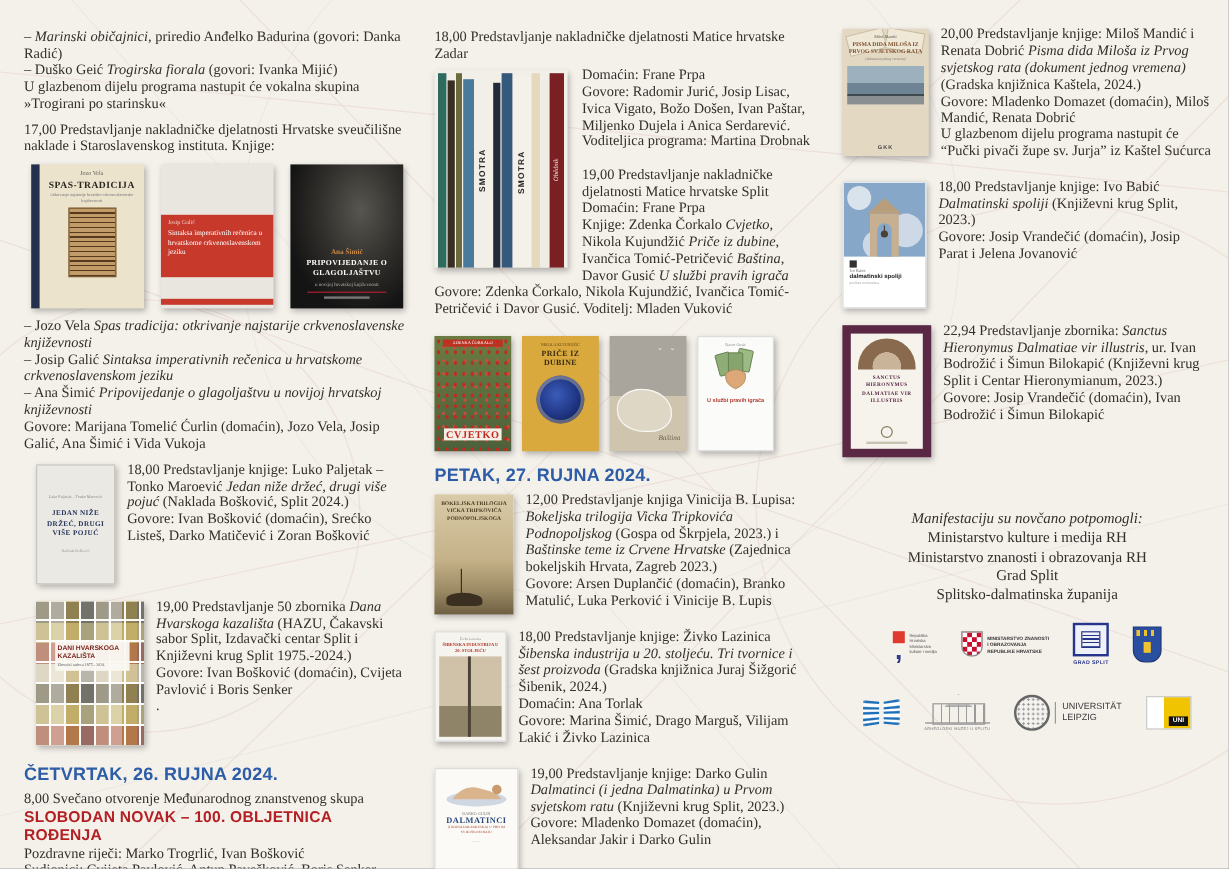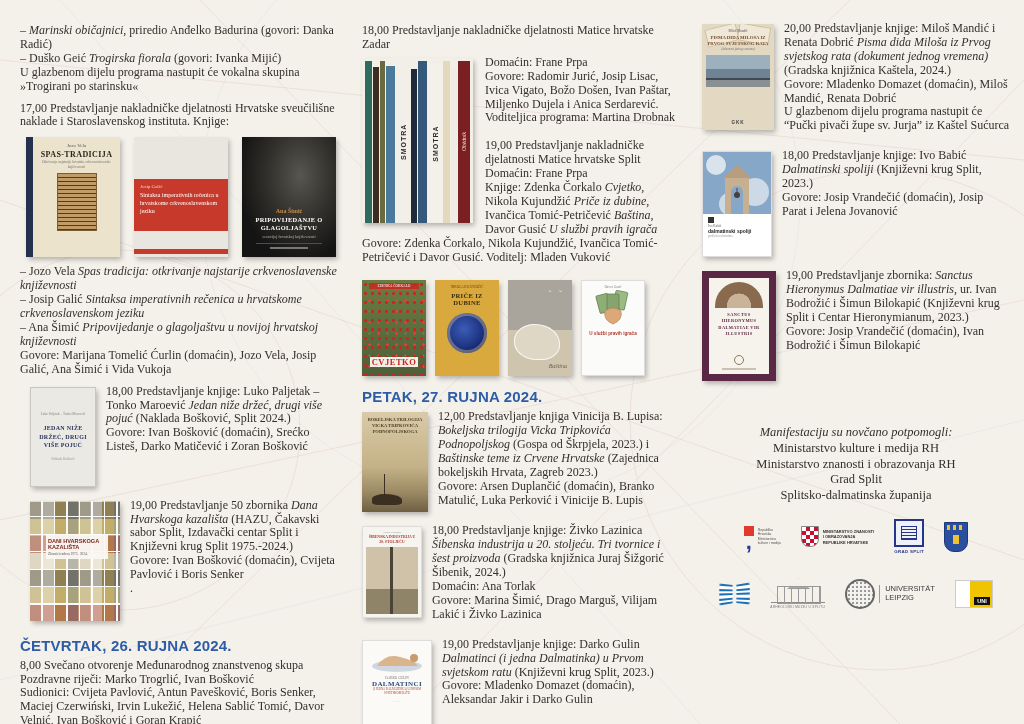--- a/index.html
+++ b/index.html
@@ -260,20 +260,21 @@
           <div class="dani-s">Zbornici radova 1975.–2024.</div>
         </div>
       </div>
       <p class="rich"><span>19,00 Predstavljanje 50 zbornika </span><span class="ri">Dana Hvarskoga kazališta</span><span> (HAZU, Čakavski sabor Split, Izdavački centar Split i Književni krug Split 1975.-2024.)
 Govore: Ivan Bošković (domaćin), Cvijeta Pavlović i Boris Senker
 .</span></p>
     </div>
 
     <div class="date-h">ČETVRTAK, 26. RUJNA 2024.</div>
     <p class="rich" style="margin-bottom:0"><span>8,00 Svečano otvorenje Međunarodnog znanstvenog skupa</span></p>
+    <div class="red-h">SLOBODAN NOVAK – 100. OBLJETNICA ROĐENJA</div>
     <p class="rich"><span>Pozdravne riječi: Marko Trogrlić, Ivan Bošković
 Sudionici: Cvijeta Pavlović, Antun Pavešković, Boris Senker, Maciej Czerwiński, Irvin Lukežić, Helena Sablić Tomić, Davor Velnić, Ivan Bošković i Goran Krapić</span></p>
   </div>
 
   <div id="col2" class="col">
     <p class="rich" style="margin-bottom:4px"><span>18,00 Predstavljanje nakladničke djelatnosti Matice hrvatske Zadar</span></p>
     <div class="ev">
       <div class="stackwrap">
         <div class="stack">
           <div class="spine" style="width:7px;background:#2e6b5e"></div>
@@ -413,21 +414,21 @@
 
     <div class="ev">
       <div class="cover bk bk-sanctus">
         <div class="san-in">
           <div class="san-img"></div>
           <div class="san-t">SANCTUS HIERONYMUS DALMATIAE VIR ILLUSTRIS</div>
           <div class="san-seal"></div>
           <div class="san-foot"></div>
         </div>
       </div>
-      <p class="rich"><span>19,00 Predstavljanje zbornika: </span><span class="ri">Sanctus Hieronymus Dalmatiae vir illustris</span><span>, ur. Ivan Bodrožić i Šimun Bilokapić (Književni krug Split i Centar Hieronymianum, 2023.)
+      <p class="rich"><span>22,94 Predstavljanje zbornika: </span><span class="ri">Sanctus Hieronymus Dalmatiae vir illustris</span><span>, ur. Ivan Bodrožić i Šimun Bilokapić (Književni krug Split i Centar Hieronymianum, 2023.)
 Govore: Josip Vrandečić (domaćin), Ivan Bodrožić i Šimun Bilokapić</span></p>
     </div>
 
 
     <p class="rich sponsors"><span class="ri">Manifestaciju su novčano potpomogli:</span><span>
 Ministarstvo kulture i medija RH
 Ministarstvo znanosti i obrazovanja RH
 Grad Split
 Splitsko-dalmatinska županija</span></p>
 

